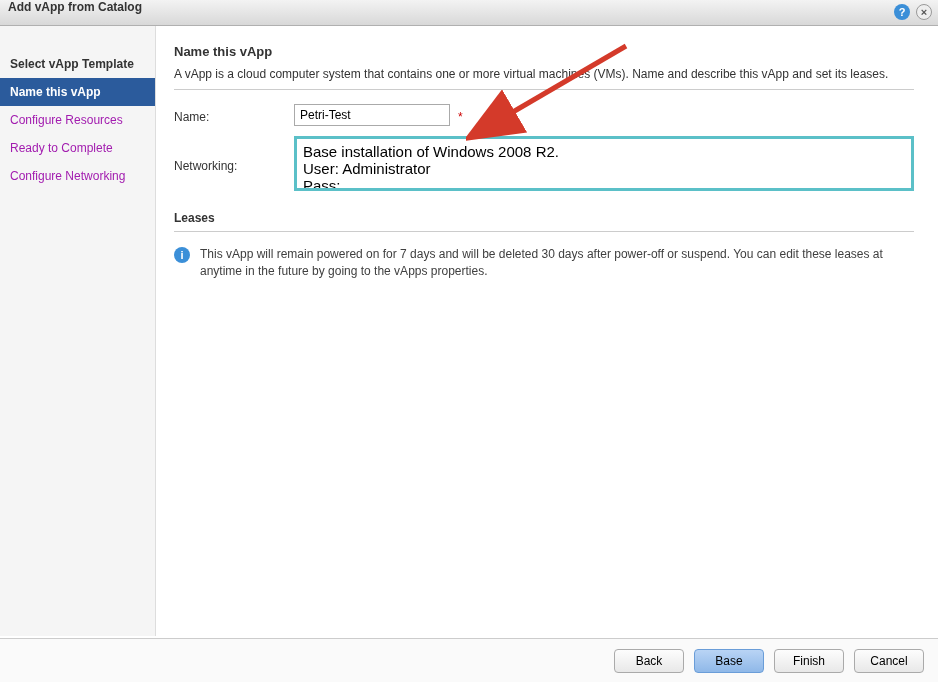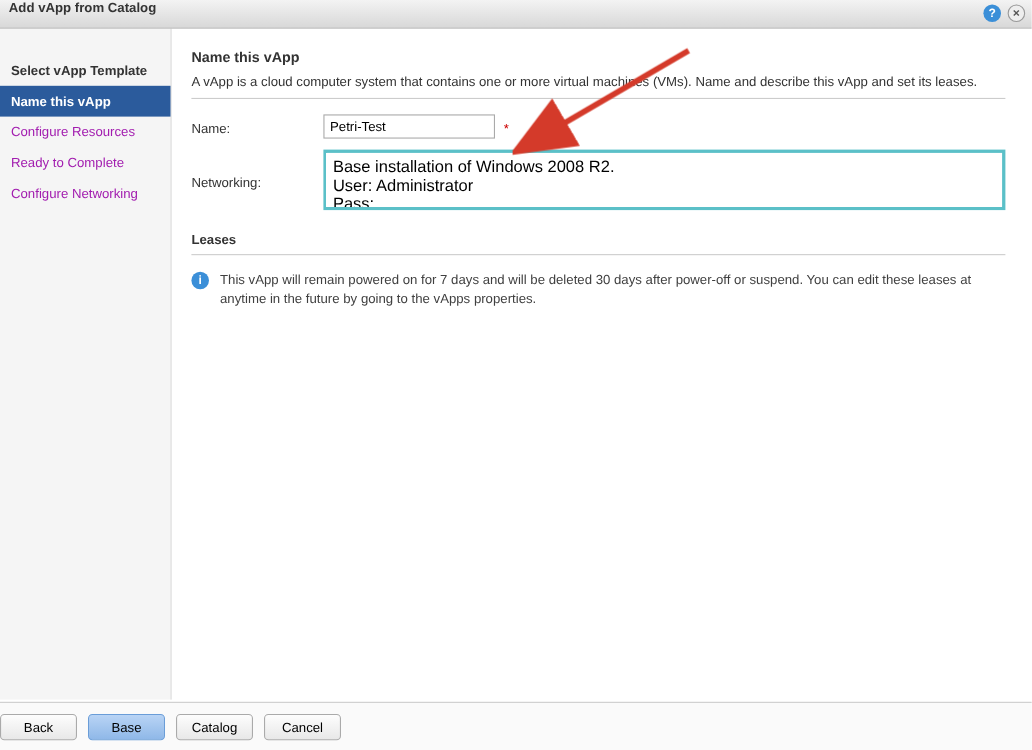--- a/index.html
+++ b/index.html
@@ -168,20 +168,21 @@
     }
     .footer {
       position: absolute;
       bottom: 0;
       left: 0;
       right: 0;
       height: 44px;
       border-top: 1px solid #ccc;
       background: #fafafa;
       display: flex;
+      justify-content: flex-end;
       align-items: center;
       padding-right: 14px;
       gap: 10px;
     }
     .btn {
       min-width: 70px;
       height: 24px;
       border: 1px solid #aaa;
       border-radius: 4px;
       background: linear-gradient(to bottom, #fdfdfd, #e8e8e8);
@@ -246,15 +247,15 @@
         </marker>
       </defs>
       <line x1="160" y1="10" x2="40" y2="80" stroke="#d43a2a" stroke-width="5" marker-end="url(#arrowhead)"></line>
     </svg>
   </div>
 </div>
 
 <div class="footer">
   <button class="btn">Back</button>
   <button class="btn primary">Base</button>
-  <button class="btn">Catalog</button>
+  <button class="btn">Finish</button>
   <button class="btn">Cancel</button>
 </div>
 
 </body></html>

